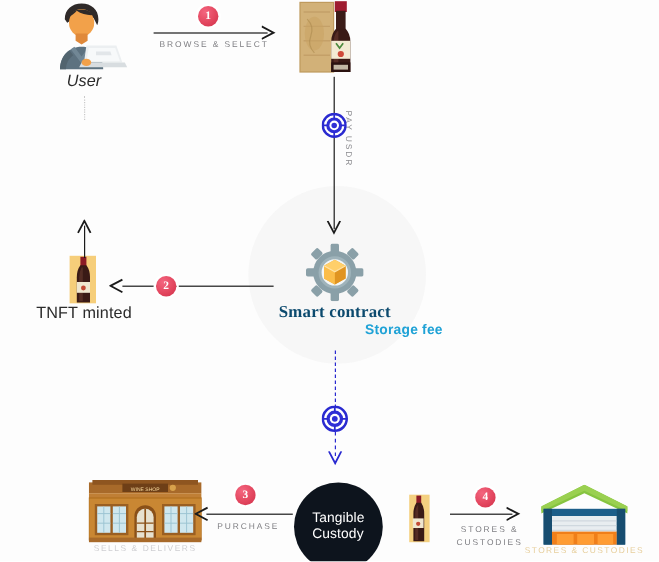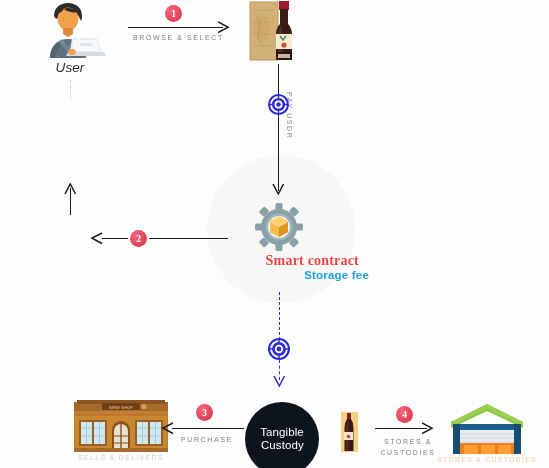--- a/index.html
+++ b/index.html
@@ -91,23 +91,22 @@
   }
 
   
   .user-art { position: absolute; left: 0; top: 0; width: 76px; height: 56px; }
 
   
   .smart-title {
     font-family: "Liberation Serif", serif;
     font-size: 14px;
     font-weight: bold;
-    color: #ef4444;
+    color: #0c4a6e;
     letter-spacing: .2px;
-    text-align: right;
   }
   .storage-fee {
     position: absolute;
     width: 180px;
     left: 50%;
     transform: translateX(-50%);
     text-align: right;
     font-size: 11.5px;
     font-weight: bold;
     color: #1fa2d6;
@@ -122,21 +121,21 @@
     background: #0d141d;
     z-index: 4;
     display: flex;
     align-items: center;
     justify-content: center;
   }
   #custody-circle .custody-text {
     color: #ffffff;
     font-size: 11.5px;
     line-height: 13.5px;
-    text-align: right;
+    text-align: left;
     white-space: pre-line;
     letter-spacing: .1px;
   }
   .store-caption {
     position: absolute;
     width: 200px;
     left: 50%;
     transform: translateX(-50%);
     text-align: center;
     font-size: 7px;
@@ -243,20 +242,31 @@
     <path d="M10.5 1 v4 M10.5 16 v4 M1 10.5 h4 M16 10.5 h4" stroke="#2a2ad0" stroke-width="1.4"></path>
   </svg>
   <div class="vert-label" style="left:293px; top:92px;">PAY USDR</div>
 
 
   <div class="line-v" style="left:70px; top:188px; height:27px;"></div>
   <svg class="arrowhead" style="left:63px; top:183px;" width="15" height="12" viewBox="0 0 15 12">
     <path d="M2 11 L7.3 1 L12.5 11" fill="none" stroke="#1b1b1b" stroke-width="1.5"></path>
   </svg>
 
+  <div class="node" style="left:54px; top:213px; width:32px; height:40px;">
+    <svg width="32" height="40" viewBox="0 0 32 40">
+      <rect x="4" y="0" width="22" height="40" fill="#f5c96b" opacity=".9"></rect>
+      <rect x="13" y="1" width="5" height="8" fill="#8b1a25"></rect>
+      <path d="M13 8 q-3 4 -3 10 v21 h11 v-21 q0 -6 -3 -10z" fill="#3a1a16"></path>
+      <path d="M14 10 q-2 4 -2 8 v20 h3 v-28z" fill="#60352b" opacity=".7"></path>
+      <rect x="10" y="22" width="11" height="9" fill="#efe6cf"></rect>
+      <circle cx="15.5" cy="27" r="2" fill="#c24a35"></circle>
+    </svg>
+    <div class="node-label" style="top:40px;">TNFT minted</div>
+  </div>
 
   <div class="line-h" style="left:102px; top:238px; width:126px;"></div>
   <svg class="arrowhead" style="left:91px; top:231px;" width="12" height="15" viewBox="0 0 12 15">
     <path d="M11 2 L1 7.2 L11 12.5" fill="none" stroke="#1b1b1b" stroke-width="1.5"></path>
   </svg>
   <div class="badge" style="left:130px; top:230px;">2</div>
 
   <div class="node" style="left:255px; top:203px; width:48px; height:48px;">
     <svg width="48" height="48" viewBox="0 0 48 48">
       <g fill="#8aa0a8">

